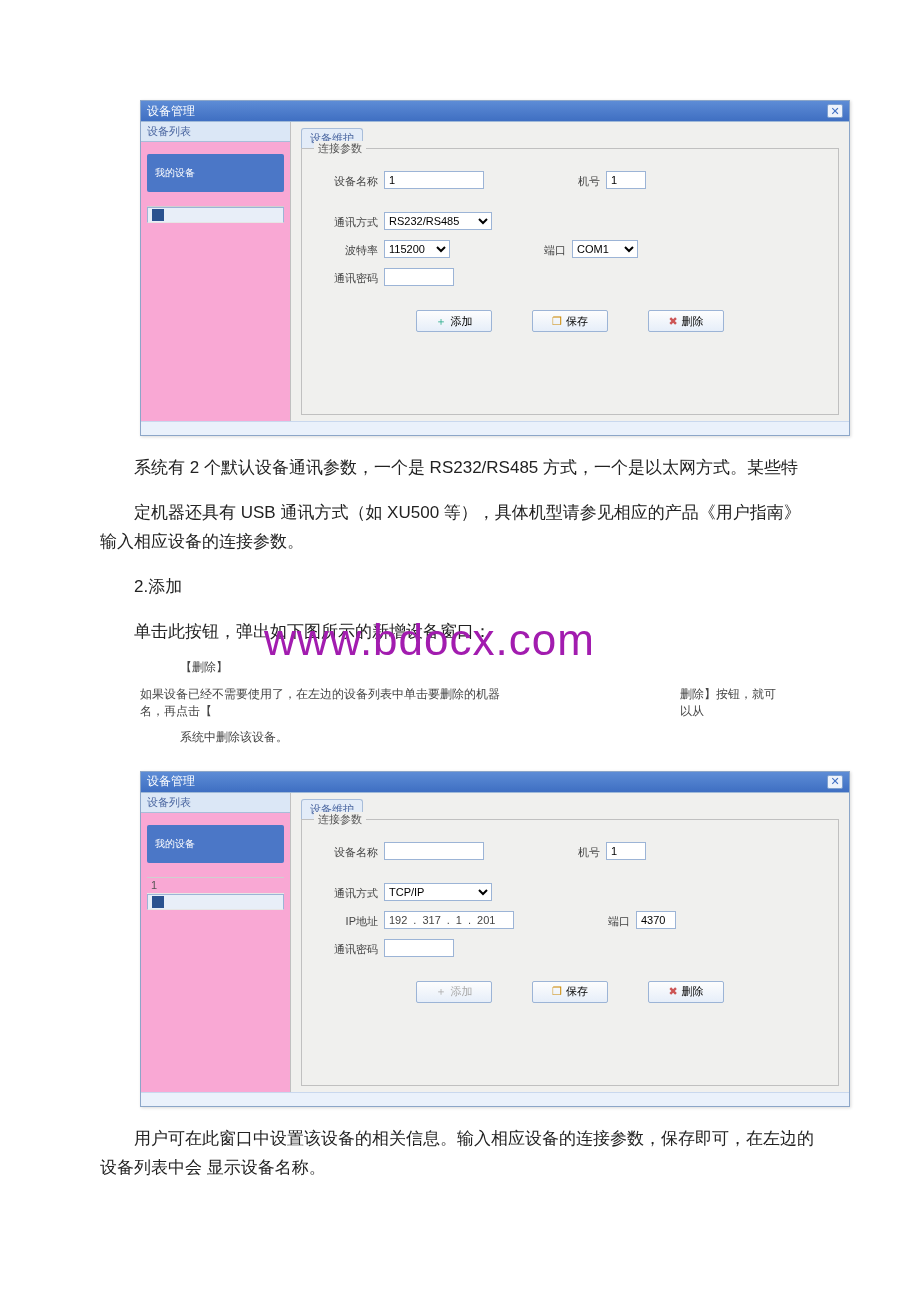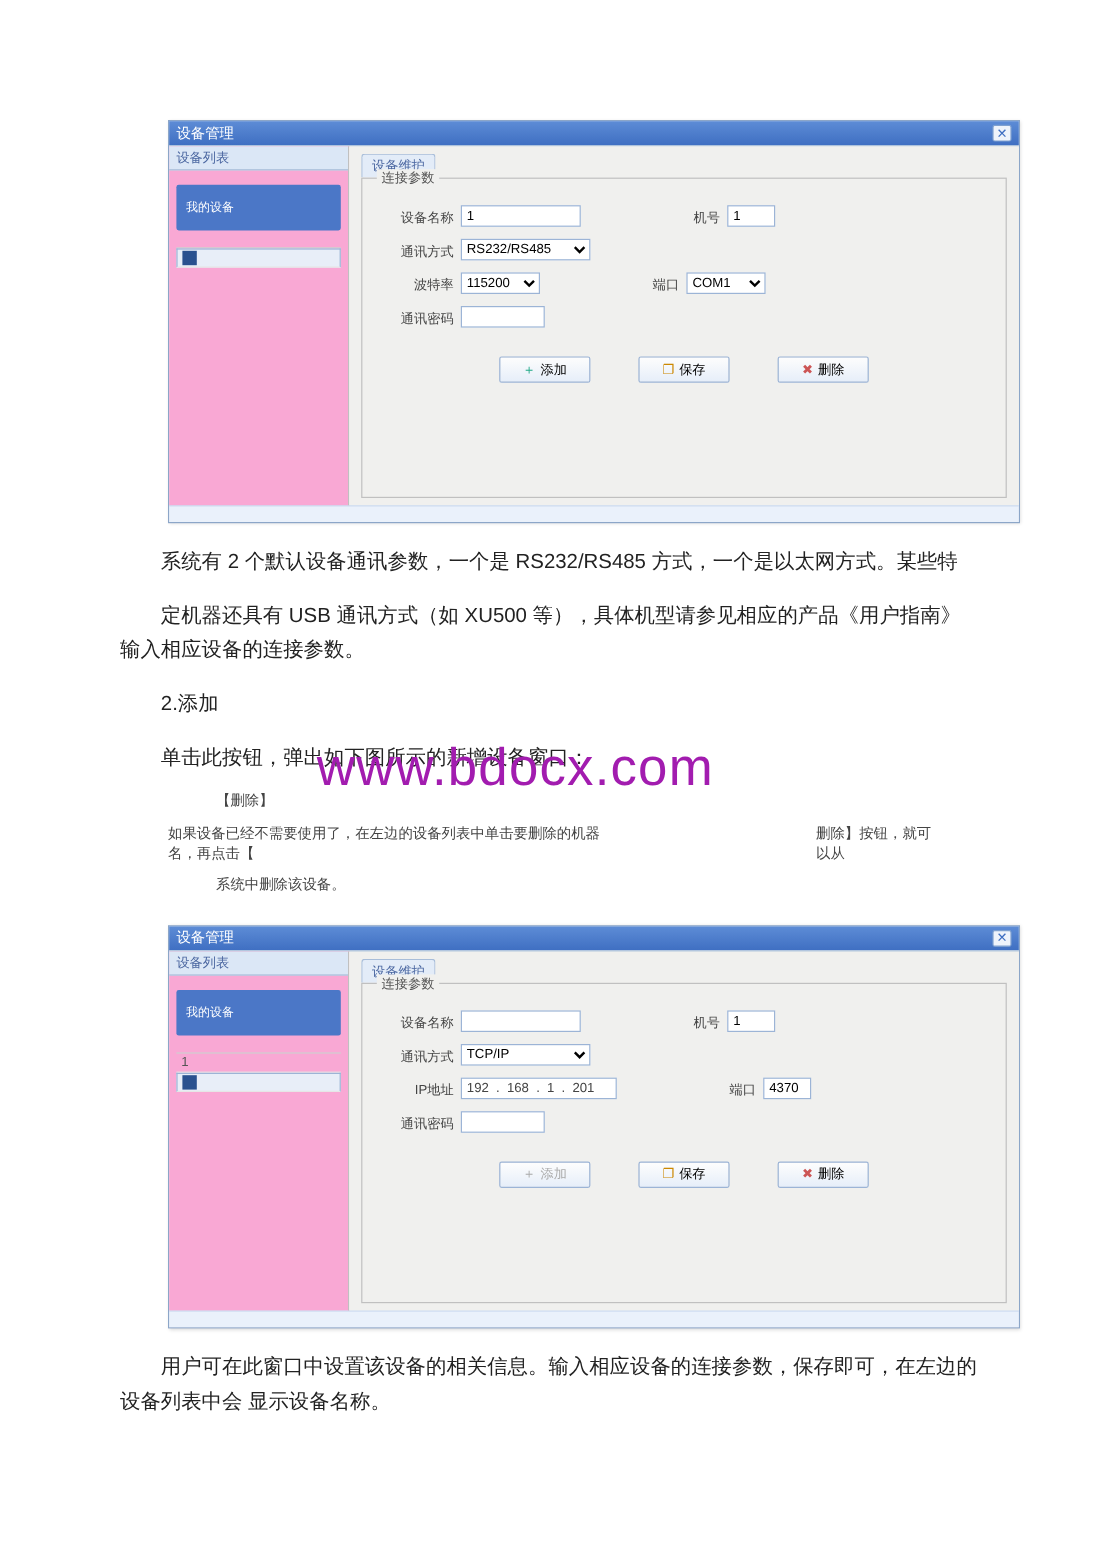--- a/index.html
+++ b/index.html
@@ -149,21 +149,21 @@
       height: 18px; border: 1px solid #9cb4d6;
       background: #fff; padding: 0 4px; font-size: 11px;
     }
     .inp.w100 { width: 100px; }
     .inp.w70 { width: 70px; }
     .inp.w40 { width: 40px; }
     .sel {
       height: 18px; border: 1px solid #9cb4d6;
       background: #fff; font-size: 11px;
     }
-    .sel.w100 { width: 108px; }
+    .sel.w100 { width: 108px; margin-top: 13px; }
     .sel.w60 { width: 66px; }
     .ip-box {
       display: flex; align-items: center;
       border: 1px solid #9cb4d6; background: #fff;
       height: 18px; width: 130px; padding: 0 4px;
       font-size: 11px; gap: 6px;
     }
     .btn-row {
       display: flex; gap: 40px; margin-top: 24px;
       justify-content: center;
@@ -304,21 +304,21 @@
           <span class="lbl">通讯方式</span>
           <select class="sel w100">
             <option>TCP/IP</option>
           </select>
         </div>
 
         <div class="form-row">
           <span class="lbl">IP地址</span>
           <div class="ip-box">
             <span>192</span>.
-            <span>168</span>.
+            <span>317</span>.
             <span>1</span>.
             <span>201</span>
           </div>
           <span class="lbl2">端口</span>
           <input class="inp w40" value="4370" style="">
         </div>
 
         <div class="form-row">
           <span class="lbl">通讯密码</span>
           <input class="inp w70" value="" style="">

